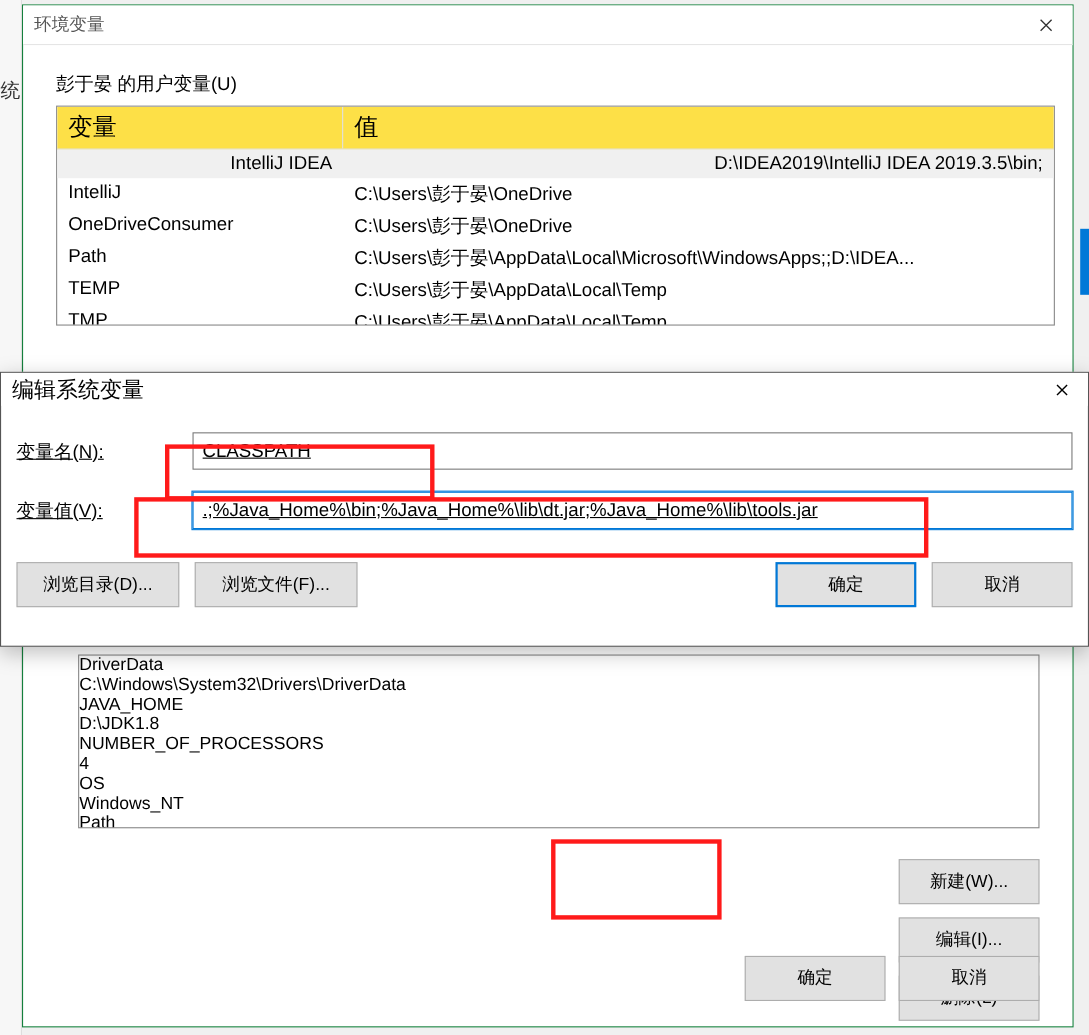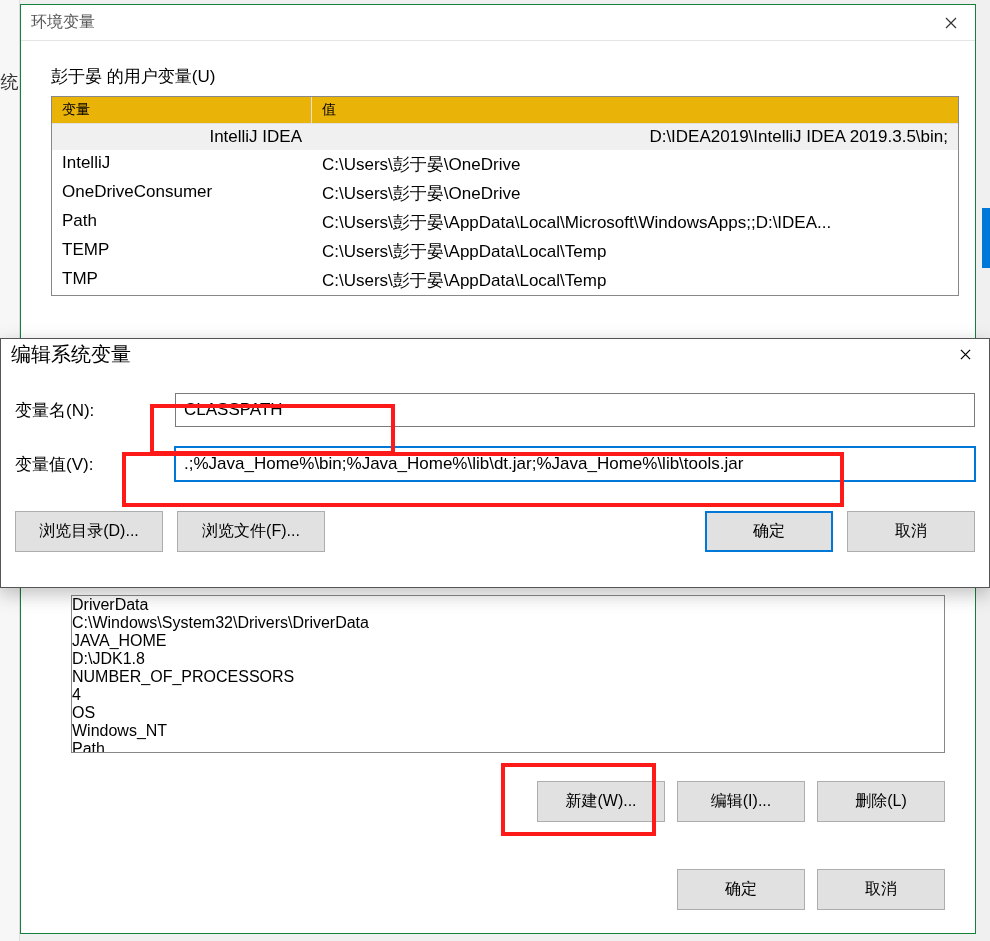--- a/index.html
+++ b/index.html
@@ -55,23 +55,23 @@
       padding: 24px 16px 10px 30px;
     }
     .section-label { font-size: 17px; margin-bottom: 8px; color: #000; }
     .vartable {
       border: 1px solid #888;
       height: 200px;
       overflow: hidden;
     }
     .vartable .hdr {
       display: flex;
-      background: #eab308;
+      background: #fde047;
       border-bottom: 1px solid #e0e0e0;
-      font-size: 14px;
+      font-size: 22px;
       color: #000;
     }
     .vartable .hdr .col1 { width: 260px; padding: 4px 10px; border-right: 1px solid #e0e0e0; }
     .vartable .hdr .col2 { flex: 1; padding: 4px 10px; }
     .vartable .row {
       display: flex;
       font-size: 17px;
       color: #000;
     }
     .vartable .row.sel { background: #f0f0f0; text-align: right; }
@@ -86,21 +86,21 @@
       border: 1px solid #888;
       background: #fff;
       overflow: hidden;
     }
     .btnrow {
       position: absolute;
       right: 30px;
       display: flex;
       gap: 12px;
     }
-    .btnrow.sys { top: 776px; }
+    .btnrow.sys { top: 776px; flex-direction: column; }
     .btnrow.bottom { top: 864px; }
     .winbtn {
       min-width: 128px;
       height: 41px;
       padding: 0 18px;
       background: #e1e1e1;
       border: 1px solid #adadad;
       font-size: 16px;
       font-family: inherit;
       cursor: pointer;
@@ -112,21 +112,21 @@
       left: 0; top: 338px;
       width: 990px; height: 250px;
       background: #fff;
       border: 1px solid #555;
       box-shadow: 0 6px 18px rgba(0,0,0,0.25);
     }
     .dlg2 .titlebar { height: 30px; border-bottom: none; }
     .dlg2 .titlebar .title { color: #000; font-size: 20px; }
     .dlg2 .titlebar .close { height: 30px; font-size: 16px; }
     .dlg2 .body { padding: 24px 14px 0 14px; }
-    .frow { display: flex; align-items: center; margin-bottom: 20px; }
+    .frow { display: flex; align-items: center; margin-bottom: 20px; text-decoration: underline; }
     .frow .lbl { width: 160px; font-size: 17px; }
     .frow .inp {
       flex: 1;
       height: 32px;
       border: 1px solid #7a7a7a;
       padding: 16px 8px;
       font-size: 17px;
       font-family: inherit;
     }
     .frow .inp.focus { border: 1px solid #0078d7; outline: 1px solid #0078d7; }

